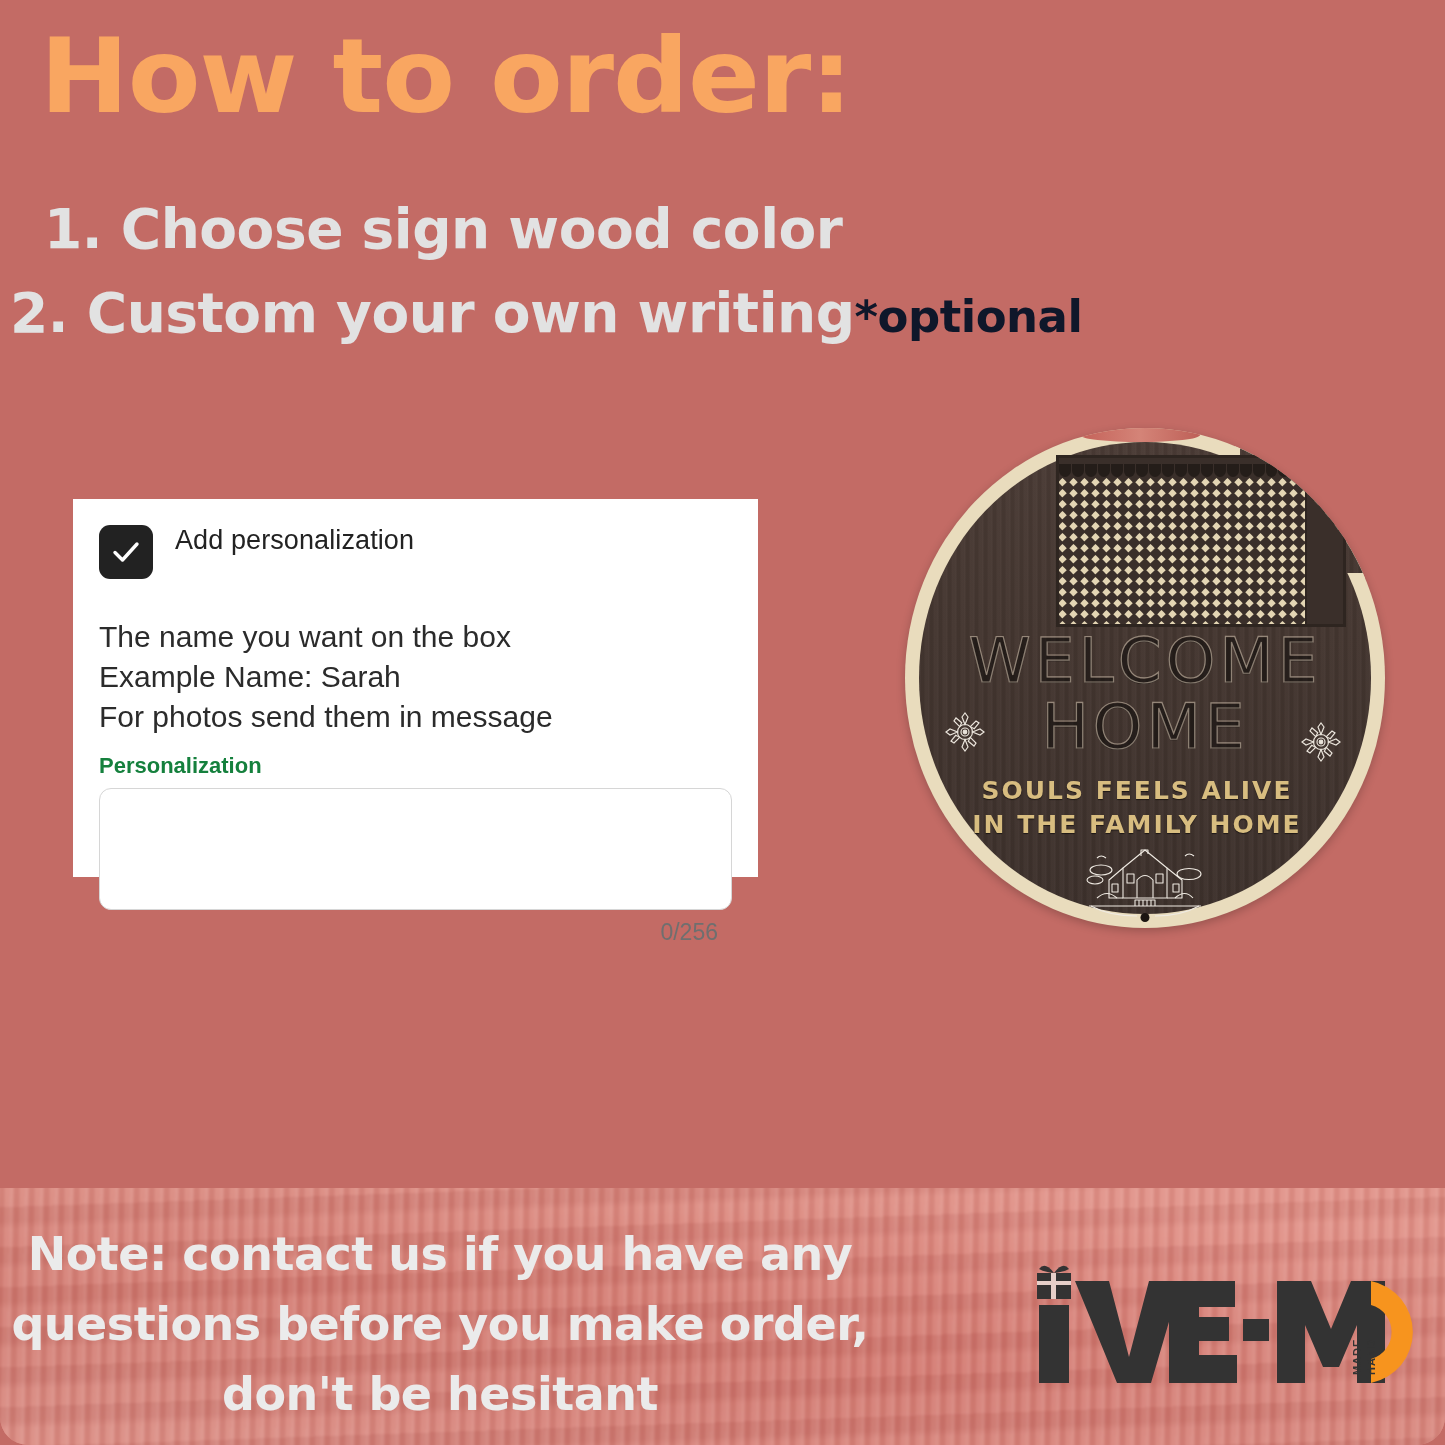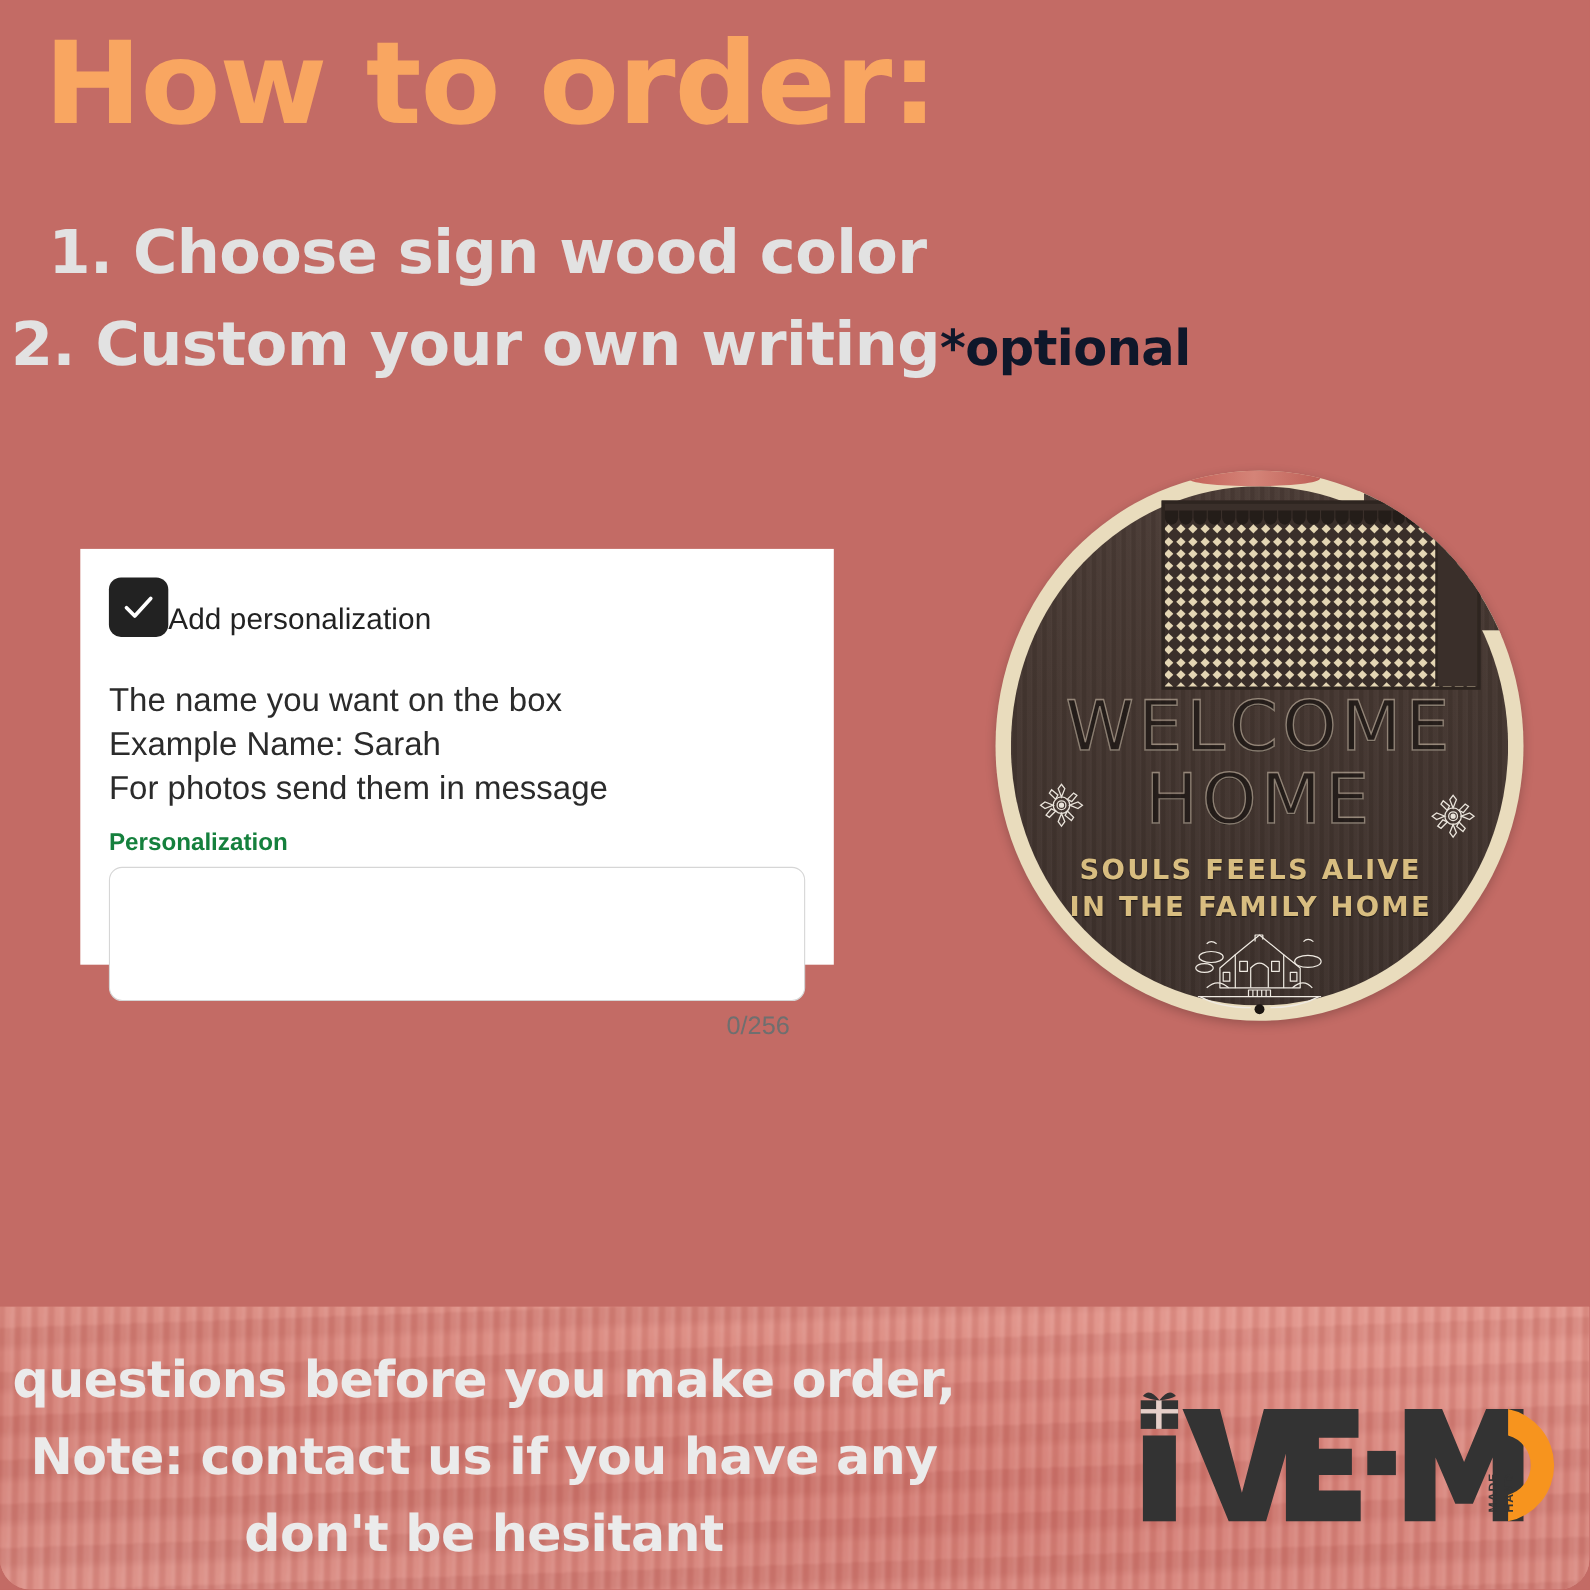--- a/index.html
+++ b/index.html
@@ -60,21 +60,21 @@
 
   
   .card{
     position:absolute;left:73px;top:499px;
     width:685px;height:378px;
     background:#ffffff;
     box-sizing:border-box;
     padding:22px 26px 0 26px;
     font-family:"Liberation Sans", sans-serif;
   }
-  .chk-row{display:flex;align-items:flex-end;margin-top:4px;}
+  .chk-row{display:flex;align-items:flex-start;gap:22px;margin-top:4px;}
   .chk-box{
     width:54px;height:54px;border-radius:11px;background:#222222;
     display:flex;align-items:center;justify-content:center;flex:none;
   }
   .chk-box svg{display:block;}
   .chk-label{font-size:27px;color:#222;letter-spacing:0.1px;}
 
   .help{margin-top:38px;font-size:30px;line-height:1.33;color:#2b2b2b;}
   .help div{white-space:nowrap;}
 
@@ -783,22 +783,22 @@
 
       <div class="peg"></div>
       <div class="peg-top"></div>
     </div>
   </div>
 
 
   <div class="footer">
     <div class="footer-tex"></div>
     <div class="note">
+      <div>Note: contact us if you have any</div>
       <div>questions before you make order,</div>
-      <div>Note: contact us if you have any</div>
       <div>don't be hesitant</div>
     </div>
 
     <div class="logo">
       <svg viewBox="0 0 400 150" width="400" height="150">
 
         <g>
           <rect x="18" y="18" width="34" height="26" fill="#333333"></rect>
           <rect x="32" y="18" width="5" height="26" fill="#e6cfc9"></rect>
           <rect x="18" y="26" width="34" height="4" fill="#e6cfc9"></rect>

